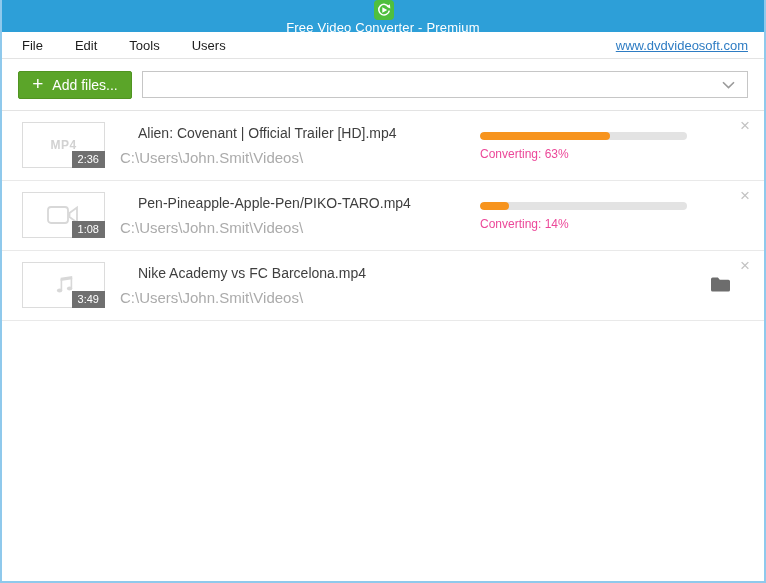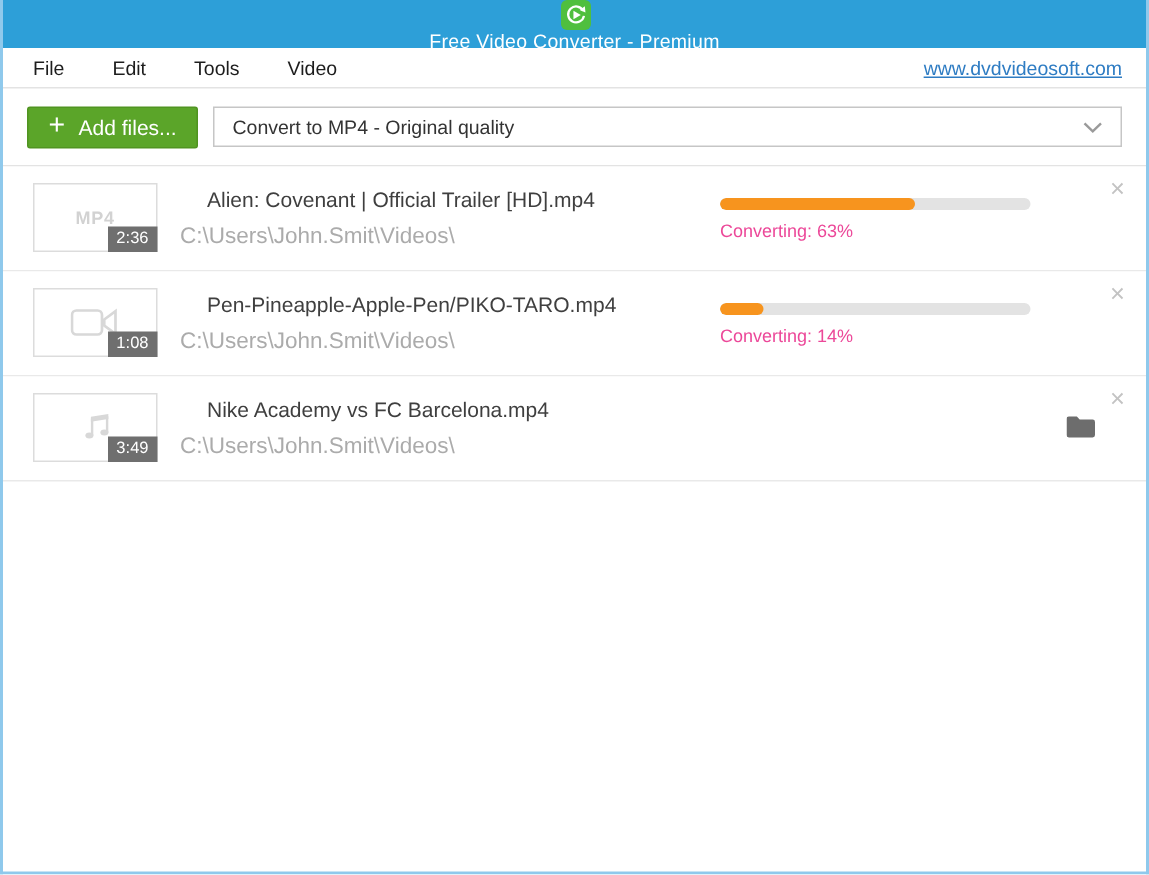--- a/index.html
+++ b/index.html
@@ -92,31 +92,30 @@
             <path d="M0.8 0.8 L10.2 10.2 M10.2 0.8 L0.8 10.2" stroke="#fff" stroke-width="1.2"></path>
           </svg>
       </div>
     </div>
   </div>
 
   <div class="menubar">
     <span class="menu-item">File</span>
     <span class="menu-item">Edit</span>
     <span class="menu-item">Tools</span>
-    <span class="menu-item">Video</span>
+    <span class="menu-item">Users</span>
     <a class="site-link">www.dvdvideosoft.com</a>
   </div>
 
   <div class="toolbar">
     <button class="add-files">
       <span class="plus-glyph">+</span>
       <span>Add files...</span>
     </button>
     <div class="preset-select">
-      <span>Convert to MP4 - Original quality</span>
       <span class="chevron">
         <svg width="13" height="8" viewBox="0 0 13 8">
             <path d="M1 1.2 L6.5 6.6 L12 1.2" fill="none" stroke="#9a9a9a" stroke-width="1.6"></path>
           </svg>
       </span>
     </div>
   </div>
 
   <div class="file-list">
   <div class="file-row">

